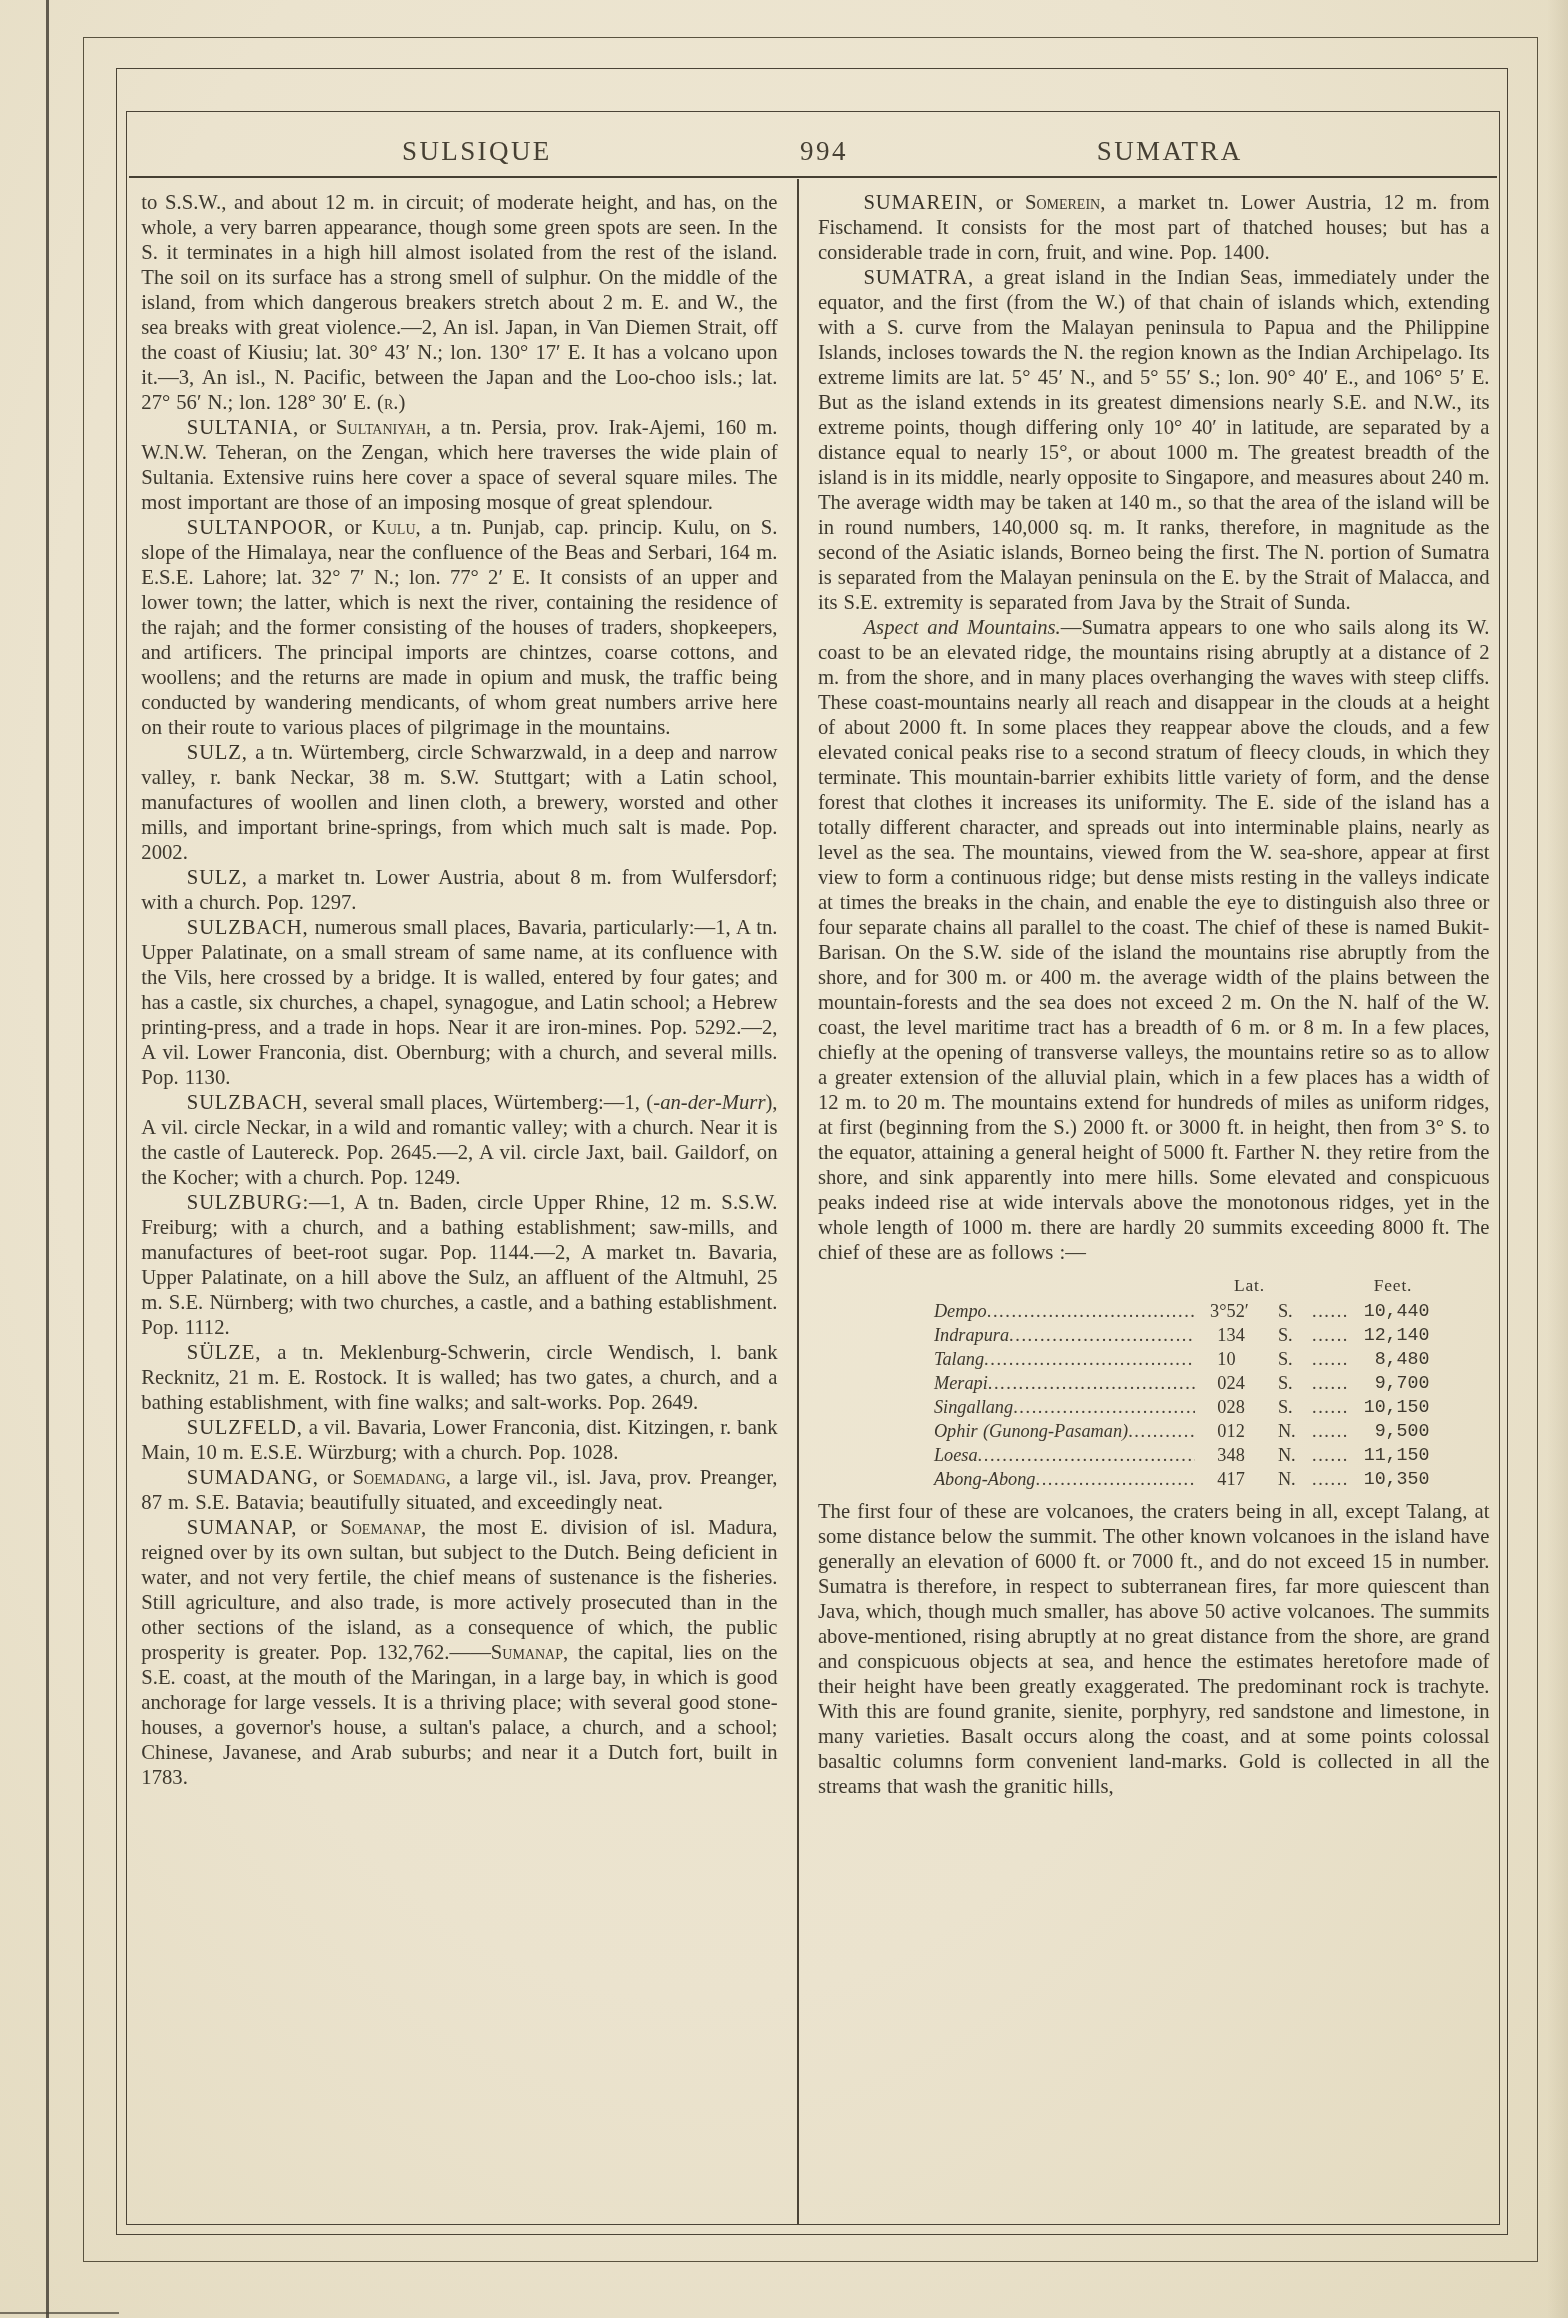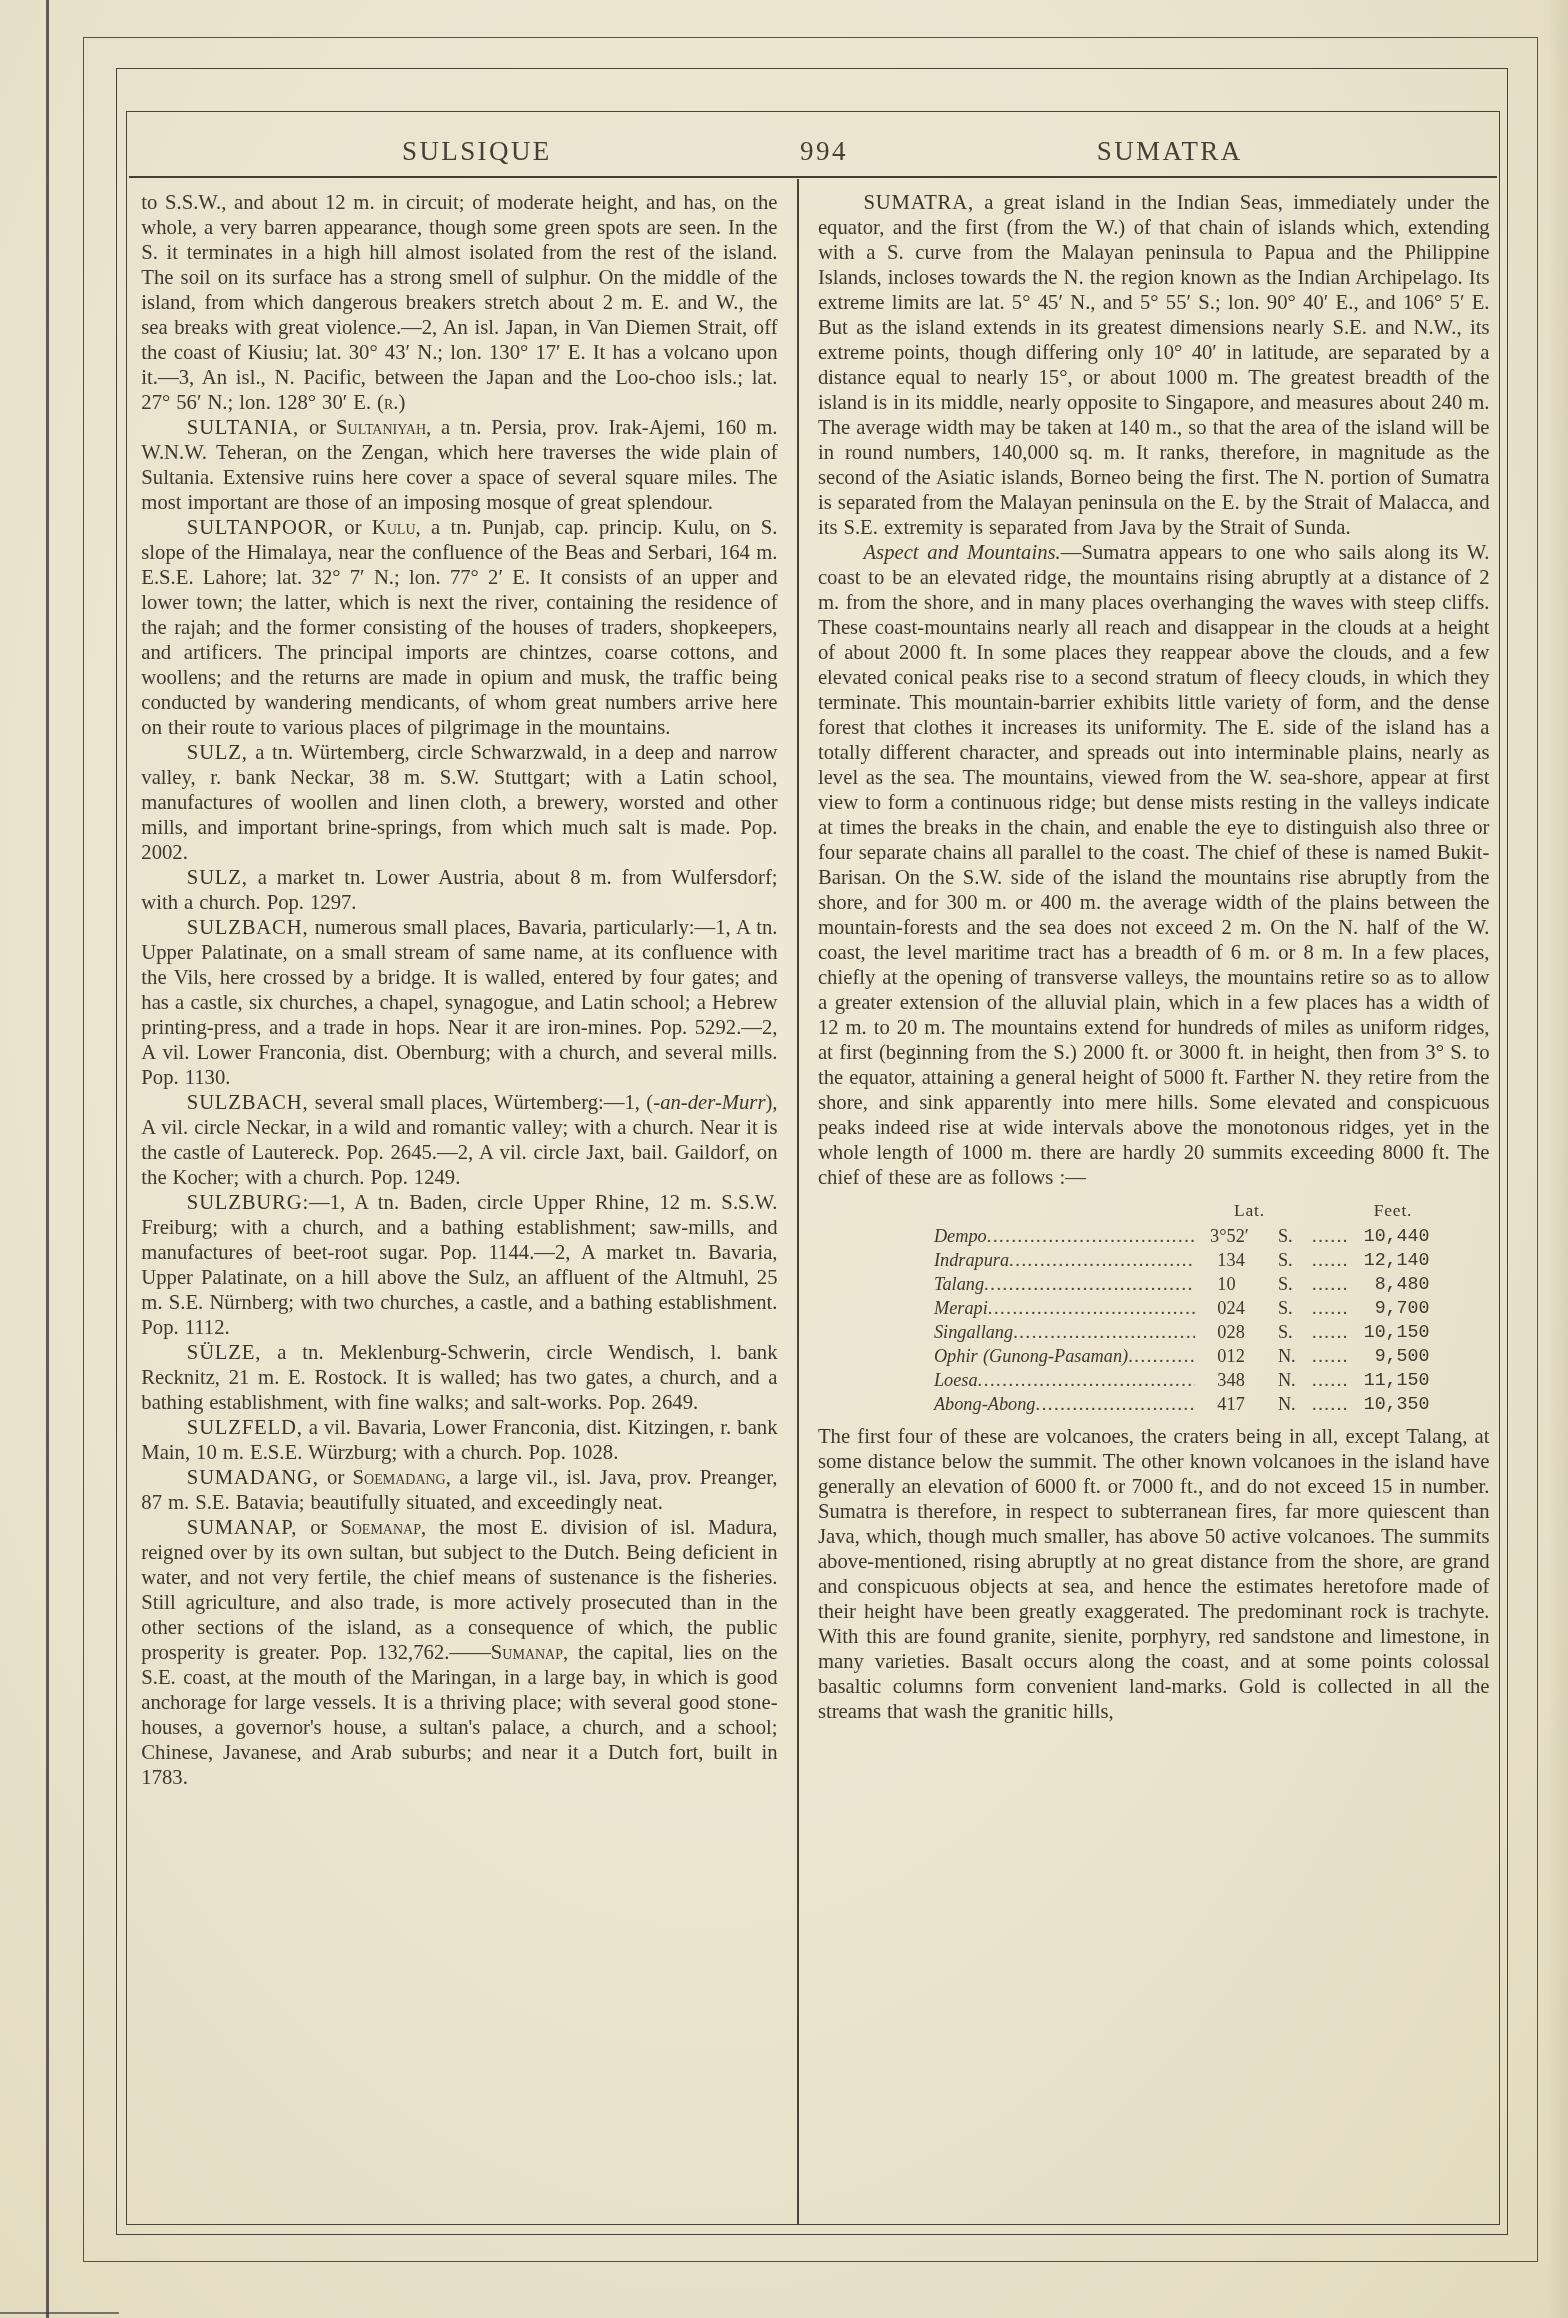--- a/index.html
+++ b/index.html
@@ -87,20 +87,21 @@
           <p class="para ind"><span class="hw">SULZBACH,</span><span> several small places, Würtemberg:—1, (</span><span class="it">-an-der-Murr</span><span>), A vil. circle Neckar, in a wild and romantic valley; with a church.  Near it is the castle of Lautereck.  Pop. 2645.—2, A vil. circle Jaxt, bail. Gaildorf, on the Kocher; with a church.  Pop. 1249.</span></p>
           <p class="para ind"><span class="hw">SULZBURG:</span><span>—1, A tn. Baden, circle Upper Rhine, 12 m. S.S.W. Freiburg; with a church, and a bathing establishment; saw-mills, and manufactures of beet-root sugar.  Pop. 1144.—2, A market tn. Bavaria, Upper Palatinate, on a hill above the Sulz, an affluent of the Altmuhl, 25 m. S.E. Nürnberg; with two churches, a castle, and a bathing establishment.  Pop. 1112.</span></p>
           <p class="para ind"><span class="hw">SÜLZE,</span><span> a tn. Meklenburg-Schwerin, circle Wendisch, l. bank Recknitz, 21 m. E. Rostock.  It is walled; has two gates, a church, and a bathing establishment, with fine walks; and salt-works.  Pop. 2649.</span></p>
           <p class="para ind"><span class="hw">SULZFELD,</span><span> a vil. Bavaria, Lower Franconia, dist. Kitzingen, r. bank Main, 10 m. E.S.E. Würzburg; with a church.  Pop. 1028.</span></p>
           <p class="para ind"><span class="hw">SUMADANG,</span><span> or </span><span class="sc">Soemadang,</span><span> a large vil., isl. Java, prov. Preanger, 87 m. S.E. Batavia; beautifully situated, and exceedingly neat.</span></p>
           <p class="para ind"><span class="hw">SUMANAP,</span><span> or </span><span class="sc">Soemanap,</span><span> the most E. division of isl. Madura, reigned over by its own sultan, but subject to the Dutch.  Being deficient in water, and not very fertile, the chief means of sustenance is the fisheries.  Still agriculture, and also trade, is more actively prosecuted than in the other sections of the island, as a consequence of which, the public prosperity is greater.  Pop. 132,762.——</span><span class="sc">Sumanap,</span><span> the capital, lies on the S.E. coast, at the mouth of the Maringan, in a large bay, in which is good anchorage for large vessels.  It is a thriving place; with several good stone-houses, a governor's house, a sultan's palace, a church, and a school; Chinese, Javanese, and Arab suburbs; and near it a Dutch fort, built in 1783.</span></p>
         </div>
       <div class="divider"></div>
       <div class="col col-right" id="col-right">
         <div id="right-before">
+            <p class="para ind"><span class="hw">SUMAREIN,</span><span> or </span><span class="sc">Somerein,</span><span> a market tn. Lower Austria, 12 m. from Fischamend.  It consists for the most part of thatched houses; but has a considerable trade in corn, fruit, and wine.  Pop. 1400.</span></p>
             <p class="para ind"><span class="hw">SUMATRA,</span><span> a great island in the Indian Seas, immediately under the equator, and the first (from the W.) of that chain of islands which, extending with a S. curve from the Malayan peninsula to Papua and the Philippine Islands, incloses towards the N. the region known as the Indian Archipelago.  Its extreme limits are lat. 5° 45′ N., and 5° 55′ S.; lon. 90° 40′ E., and 106° 5′ E.  But as the island extends in its greatest dimensions nearly S.E. and N.W., its extreme points, though differing only 10° 40′ in latitude, are separated by a distance equal to nearly 15°, or about 1000 m. The greatest breadth of the island is in its middle, nearly opposite to Singapore, and measures about 240 m.  The average width may be taken at 140 m., so that the area of the island will be in round numbers, 140,000 sq. m.  It ranks, therefore, in magnitude as the second of the Asiatic islands, Borneo being the first.  The N. portion of Sumatra is separated from the Malayan peninsula on the E. by the Strait of Malacca, and its S.E. extremity is separated from Java by the Strait of Sunda.</span></p>
             <p class="para ind"><span class="it">Aspect and Mountains.</span><span>—Sumatra appears to one who sails along its W. coast to be an elevated ridge, the mountains rising abruptly at a distance of 2 m. from the shore, and in many places overhanging the waves with steep cliffs.  These coast-mountains nearly all reach and disappear in the clouds at a height of about 2000 ft.  In some places they reappear above the clouds, and a few elevated conical peaks rise to a second stratum of fleecy clouds, in which they terminate.  This mountain-barrier exhibits little variety of form, and the dense forest that clothes it increases its uniformity.  The E. side of the island has a totally different character, and spreads out into interminable plains, nearly as level as the sea.  The mountains, viewed from the W. sea-shore, appear at first view to form a continuous ridge; but dense mists resting in the valleys indicate at times the breaks in the chain, and enable the eye to distinguish also three or four separate chains all parallel to the coast.  The chief of these is named Bukit-Barisan.  On the S.W. side of the island the mountains rise abruptly from the shore, and for 300 m. or 400 m. the average width of the plains between the mountain-forests and the sea does not exceed 2 m.  On the N. half of the W. coast, the level maritime tract has a breadth of 6 m. or 8 m.  In a few places, chiefly at the opening of transverse valleys, the mountains retire so as to allow a greater extension of the alluvial plain, which in a few places has a width of 12 m. to 20 m.  The mountains extend for hundreds of miles as uniform ridges, at first (beginning from the S.) 2000 ft. or 3000 ft. in height, then from 3° S. to the equator, attaining a general height of 5000 ft.  Farther N. they retire from the shore, and sink apparently into mere hills.  Some elevated and conspicuous peaks indeed rise at wide intervals above the monotonous ridges, yet in the whole length of 1000 m. there are hardly 20 summits exceeding 8000 ft.  The chief of these are as follows :—</span></p>
           </div>
 
         <div class="elev-table">
           <div class="t-head">
             <span class="lat-h">Lat.</span>
             <span class="feet-h">Feet.</span>
           </div>
           <div id="t-body">

